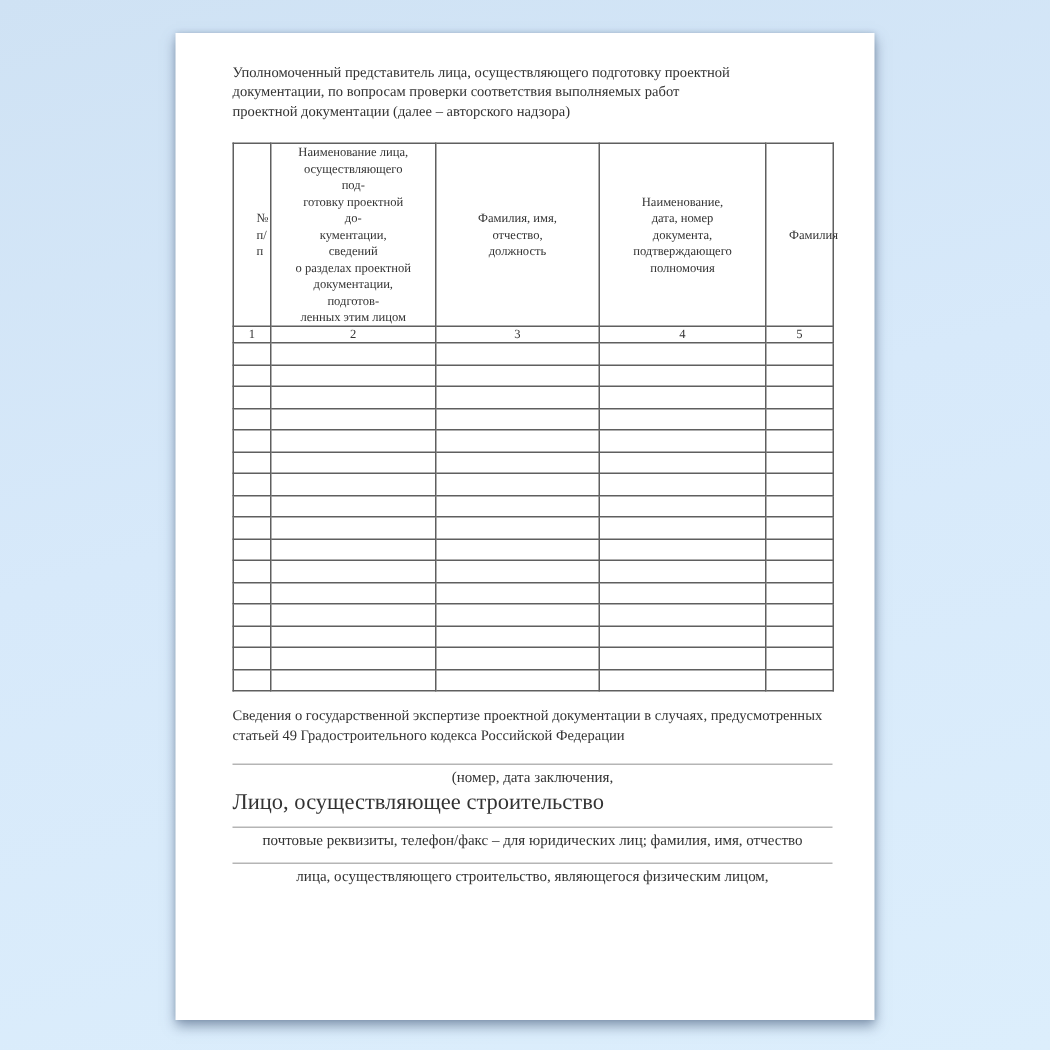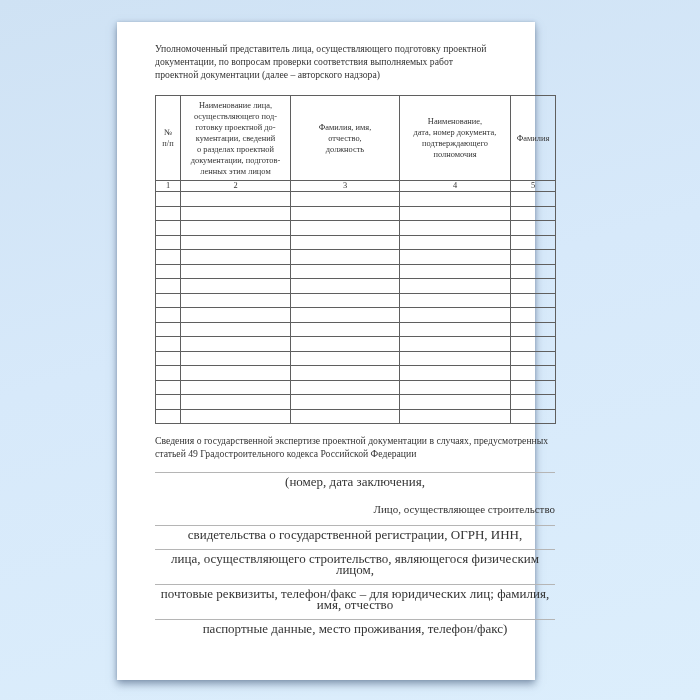--- a/index.html
+++ b/index.html
@@ -11,21 +11,21 @@
     height: 700px;
     position: relative;
     overflow: hidden;
     background: linear-gradient(165deg, #cfe2f4 0%, #d7e9fa 45%, #dceefc 100%);
     font-family: "Liberation Serif", "DejaVu Serif", serif;
   }
   .paper {
     position: absolute;
     left: 117px;
     top: 22px;
-    width: 418px;
+    width: 466px;
     height: 658px;
     box-sizing: border-box;
     padding: 20px 28px 0 38px;
     background: #ffffff;
     box-shadow: 0 4px 8px rgba(100, 122, 150, 0.75), 0 0 3px rgba(130, 150, 175, 0.45);
     color: #333333;
   }
   .intro {
     margin: 0;
     width: 334px;
@@ -44,21 +44,21 @@
     padding: 0;
   }
   table.signatories thead th {
     font-weight: normal;
     font-size: 8.4px;
     line-height: 11px;
     white-space: pre-line;
     text-align: center;
     vertical-align: middle;
     height: 84px;
-    padding: 0 2px;
+    padding: 0 15px;
   }
   table.signatories tr.numrow td {
     font-size: 8.4px;
     line-height: 10px;
     height: 10px;
     text-align: center;
   }
   table.signatories tbody td.empty {
     height: 13.5px;
   }
@@ -75,29 +75,29 @@
   .fill-section.first {
     margin-top: 12px;
   }
   .rule {
     height: 0;
     border-top: 1px solid #b5b5b5;
   }
   .fill-caption {
     padding-top: 3px;
     text-align: center;
-    font-size: 13px;
+    font-size: 10px;
     line-height: 11px;
     color: #333333;
   }
   .builder-heading {
-    margin: 16px 0 0 0;
+    margin: 5px 0 0 0;
     width: 400px;
-    text-align: right;
-    font-size: 11px;
+    text-align: left;
+    font-size: 15px;
     line-height: 13px;
   }
 </style>
 </head>
 <body>
 
 <div class="paper">
 
   <p class="intro">Уполномоченный представитель лица, осуществляющего подготовку проектной документации, по вопросам проверки соответствия выполняемых работ проектной документации (далее – авторского надзора)</p>
 
@@ -257,28 +257,20 @@
 
   <div class="fill-section first">
     <div class="rule"></div>
     <div class="fill-caption">(номер, дата заключения,</div>
   </div>
 
   <p class="builder-heading">Лицо, осуществляющее строительство</p>
 
   <div class="fill-section">
     <div class="rule"></div>
-    <div class="fill-caption">свидетельства о государственной регистрации, ОГРН, ИНН,</div>
+    <div class="fill-caption">почтовые реквизиты, телефон/факс – для юридических лиц; фамилия, имя, отчество</div>
   </div>
   <div class="fill-section">
     <div class="rule"></div>
     <div class="fill-caption">лица, осуществляющего строительство, являющегося физическим лицом,</div>
   </div>
-  <div class="fill-section">
-    <div class="rule"></div>
-    <div class="fill-caption">почтовые реквизиты, телефон/факс – для юридических лиц; фамилия, имя, отчество</div>
-  </div>
-  <div class="fill-section">
-    <div class="rule"></div>
-    <div class="fill-caption">паспортные данные, место проживания, телефон/факс)</div>
-  </div>
 
 </div>
 
 </body></html>

